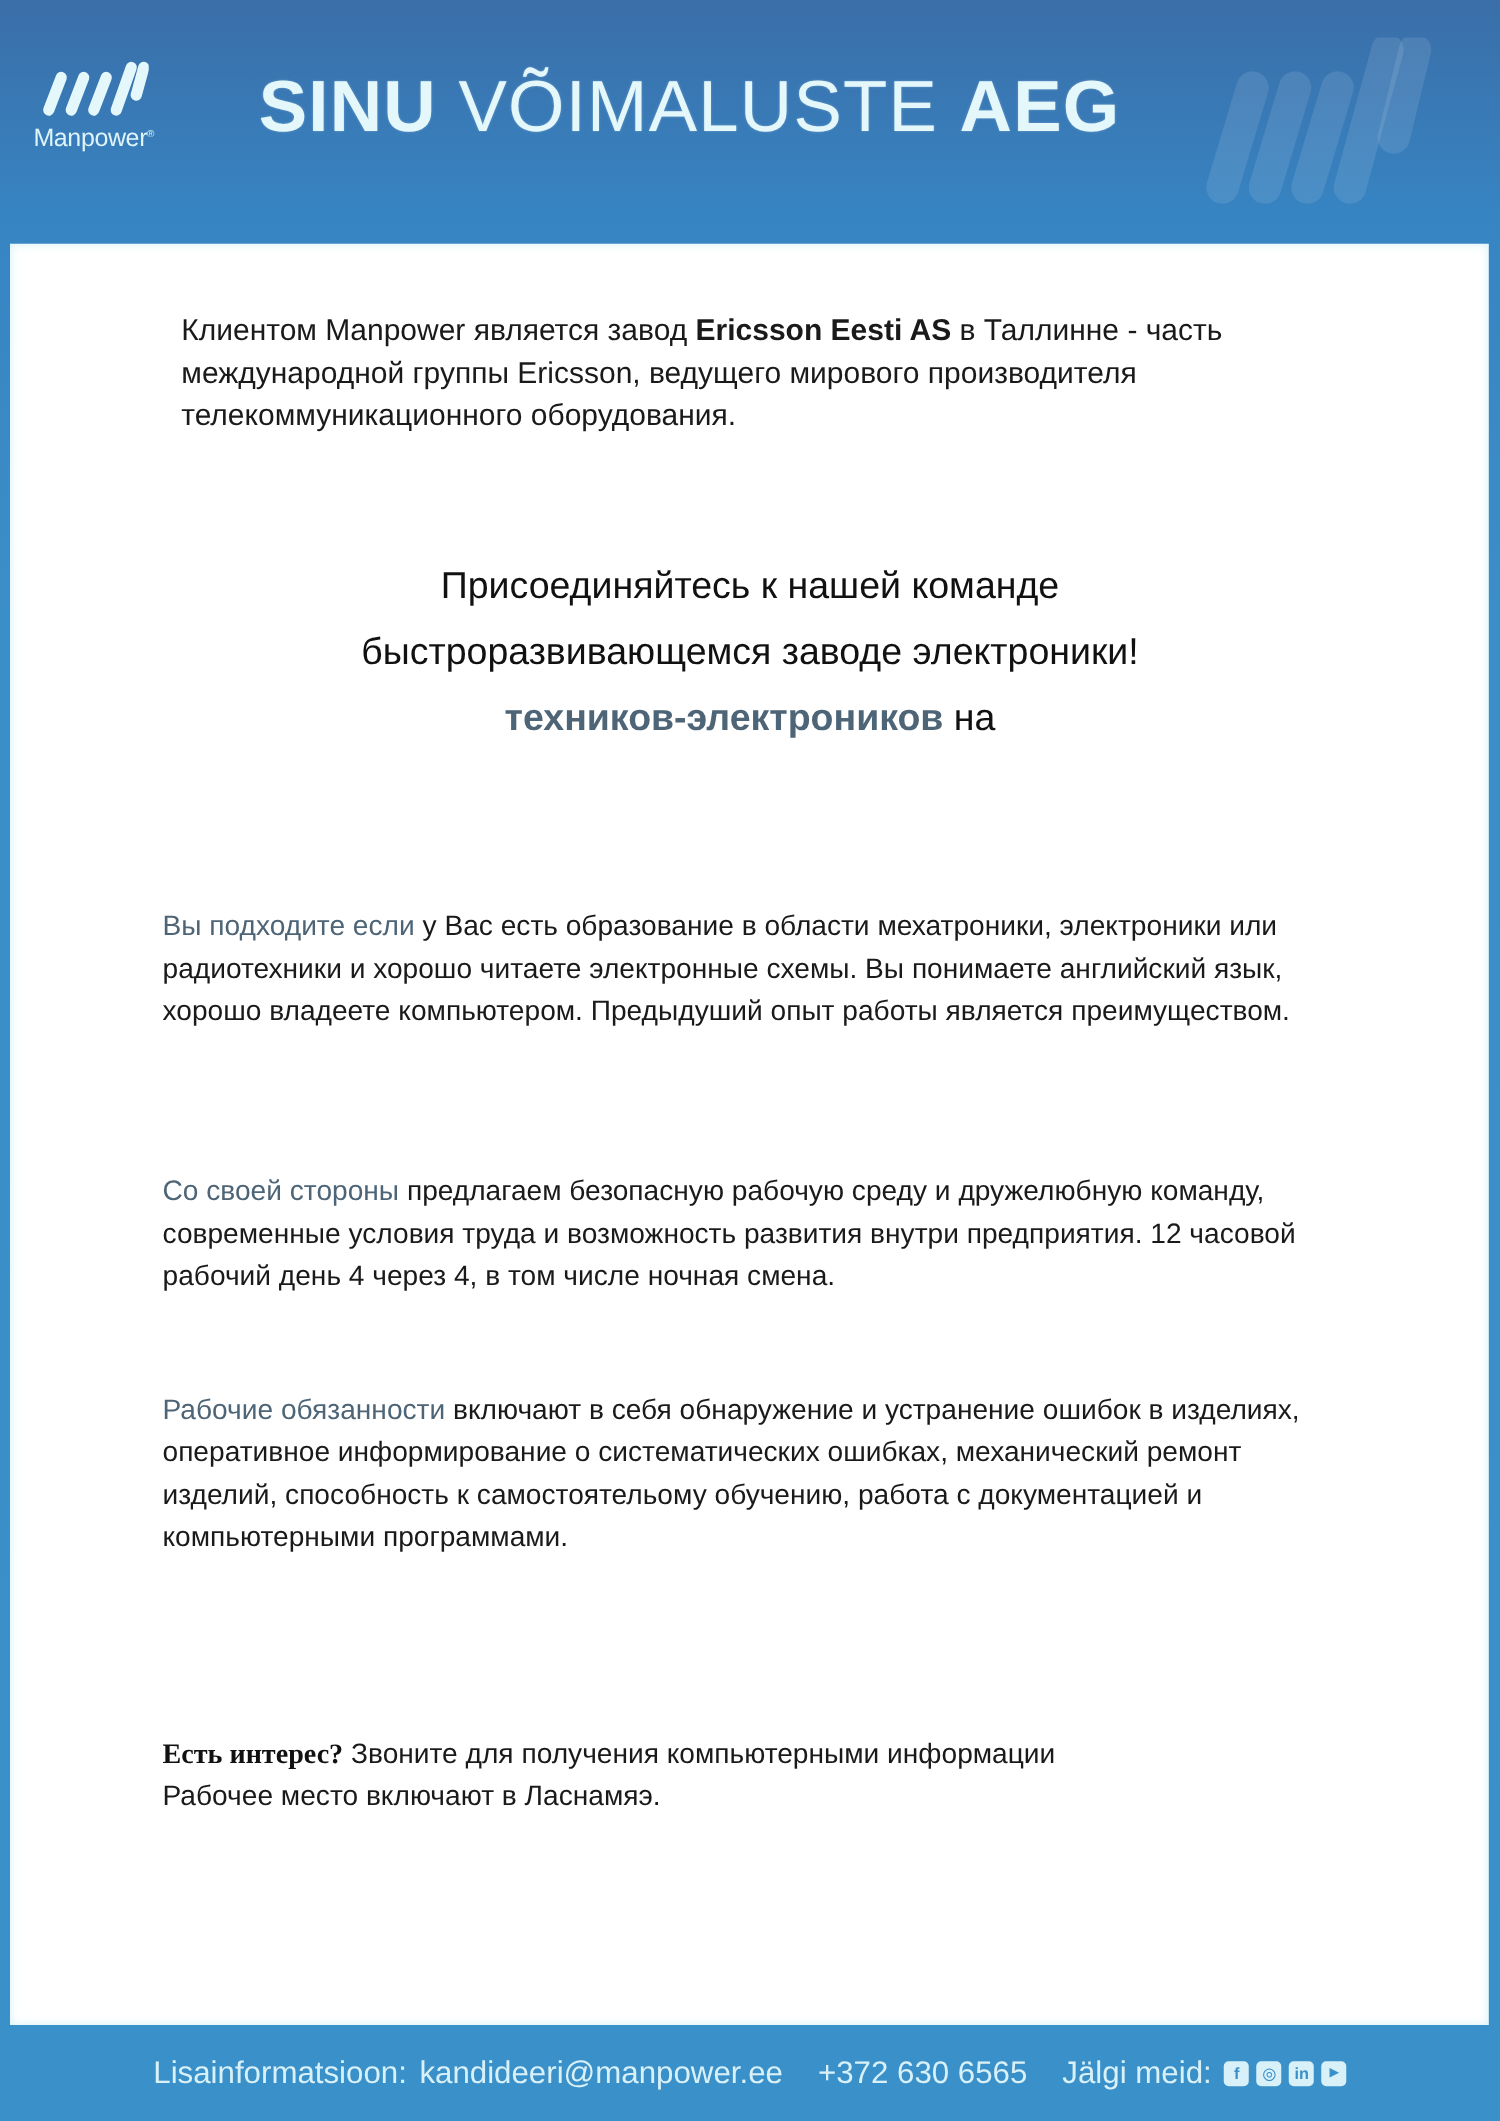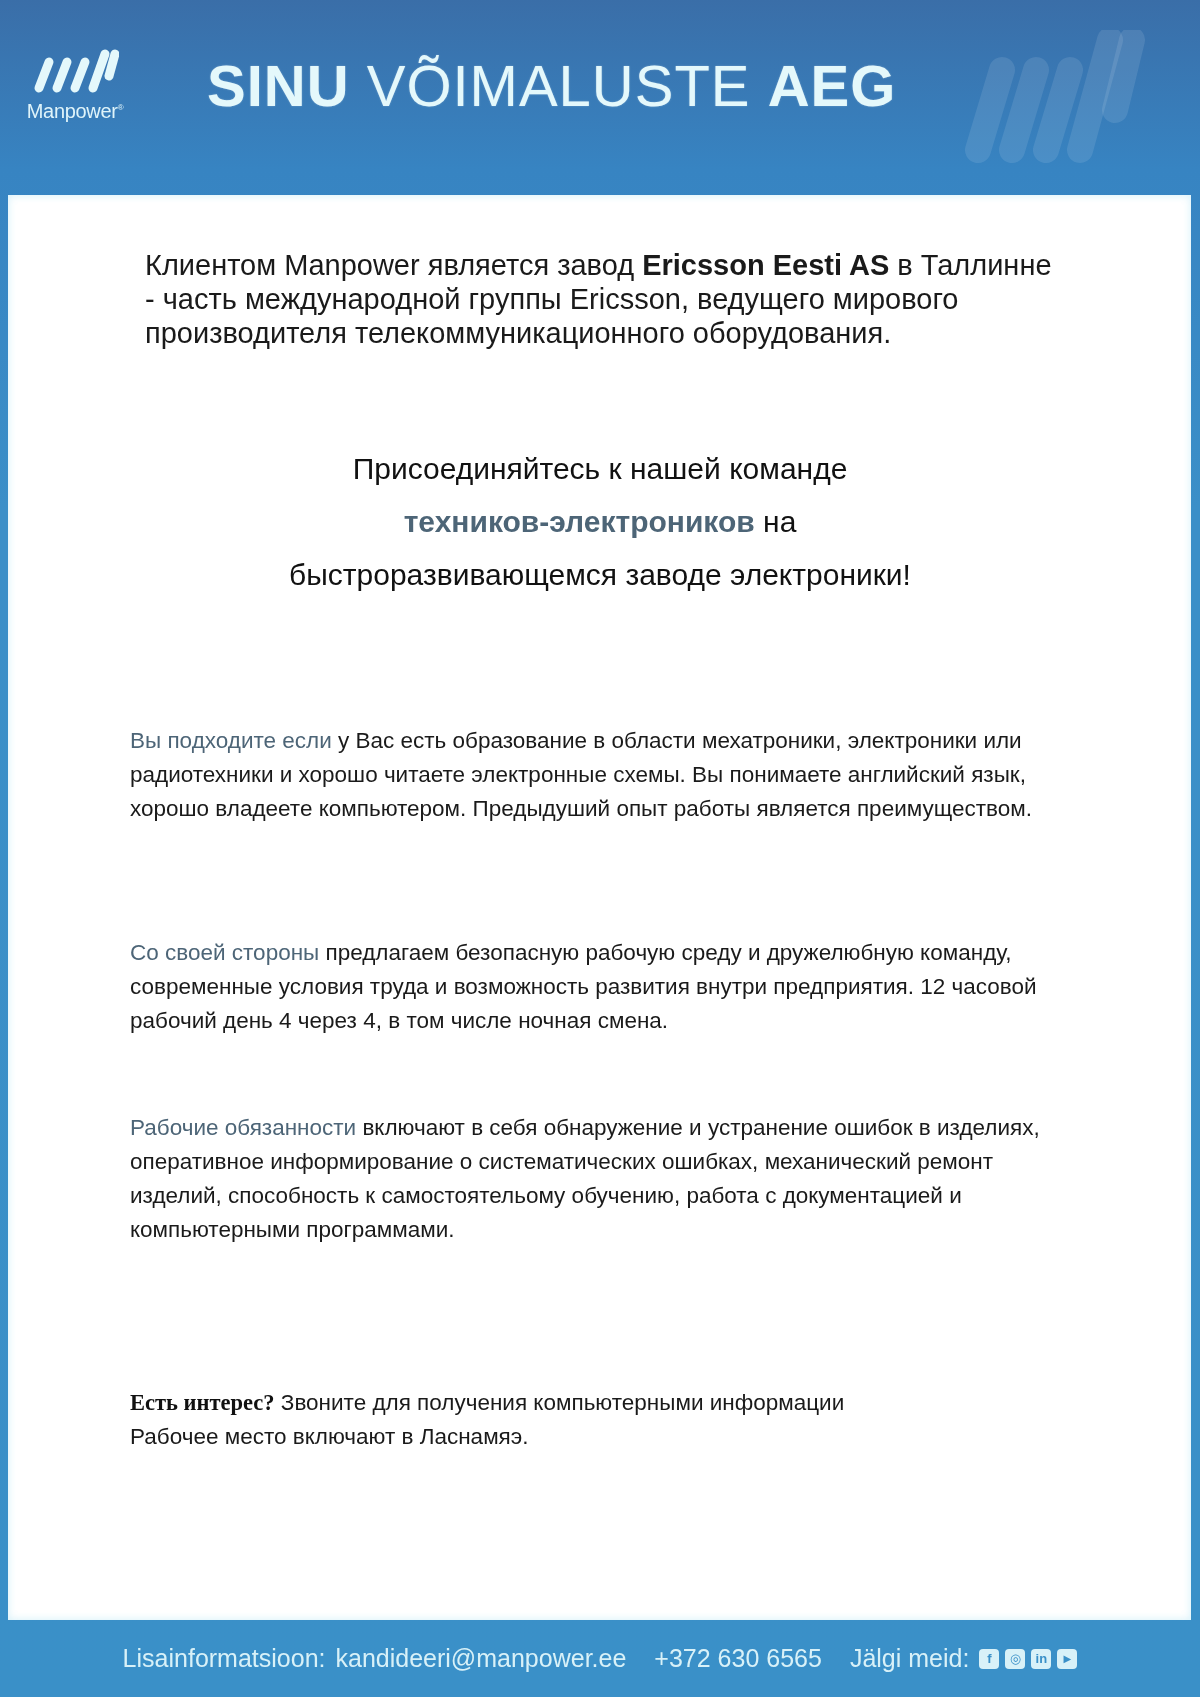--- a/index.html
+++ b/index.html
@@ -21,21 +21,21 @@
   .headline b { font-weight: bold; }
   .headline span.light { font-weight: normal; }
   .deco { position: absolute; left: 960px; top: 30px; }
 
   .panel {
     position: absolute; left: 8px; top: 195px; width: 1183px; height: 1425px;
     background: #ffffff; box-shadow: inset 0 0 8px rgba(180,230,245,0.6);
   }
   .intro {
     position: absolute; left: 145px; top: 248px; width: 920px;
-    font-size: 29px; line-height: 34px; color: #1a1a1a;
+    font-size: 24px; line-height: 34px; color: #1a1a1a;
   }
   .intro b { font-weight: bold; }
   .cta {
     position: absolute; left: 60px; top: 442px; width: 1080px; text-align: center;
     font-size: 30px; line-height: 53px; color: #111;
   }
   .cta .accent { color: #4d6577; font-weight: bold; }
   .para {
     position: absolute; left: 130px; width: 960px;
     font-size: 22.5px; line-height: 34px; color: #1a1a1a;
@@ -89,22 +89,22 @@
 </div>
 
 <div class="panel"></div>
 
 <div class="intro">
   <span>Клиентом Manpower является завод </span><b>Ericsson Eesti AS</b><span> в Таллинне  - часть международной группы Ericsson, ведущего мирового производителя телекоммуникационного оборудования.</span>
 </div>
 
 <div class="cta">
   <div>Присоединяйтесь к нашей команде</div>
+  <div>быстроразвивающемся заводе электроники!</div>
   <div><span class="accent">техников-электроников</span><span> на</span></div>
-  <div>быстроразвивающемся заводе электроники!</div>
 </div>
 
 <div class="para" style="top: 724px;">
   <span class="lead">Вы подходите если</span><span> у Вас есть образование в области мехатроники, электроники или радиотехники и хорошо читаете электронные схемы. Вы понимаете английский язык, хорошо владеете компьютером. Предыдуший опыт работы  является преимуществом.</span>
 </div>
 
 <div class="para" style="top: 936px;">
   <span class="lead">Со своей стороны</span><span> предлагаем безопасную рабочую среду и дружелюбную команду, современные условия труда и возможность развития внутри предприятия. 12 часовой рабочий день 4 через 4, в том числе ночная смена.</span>
 </div>
 

